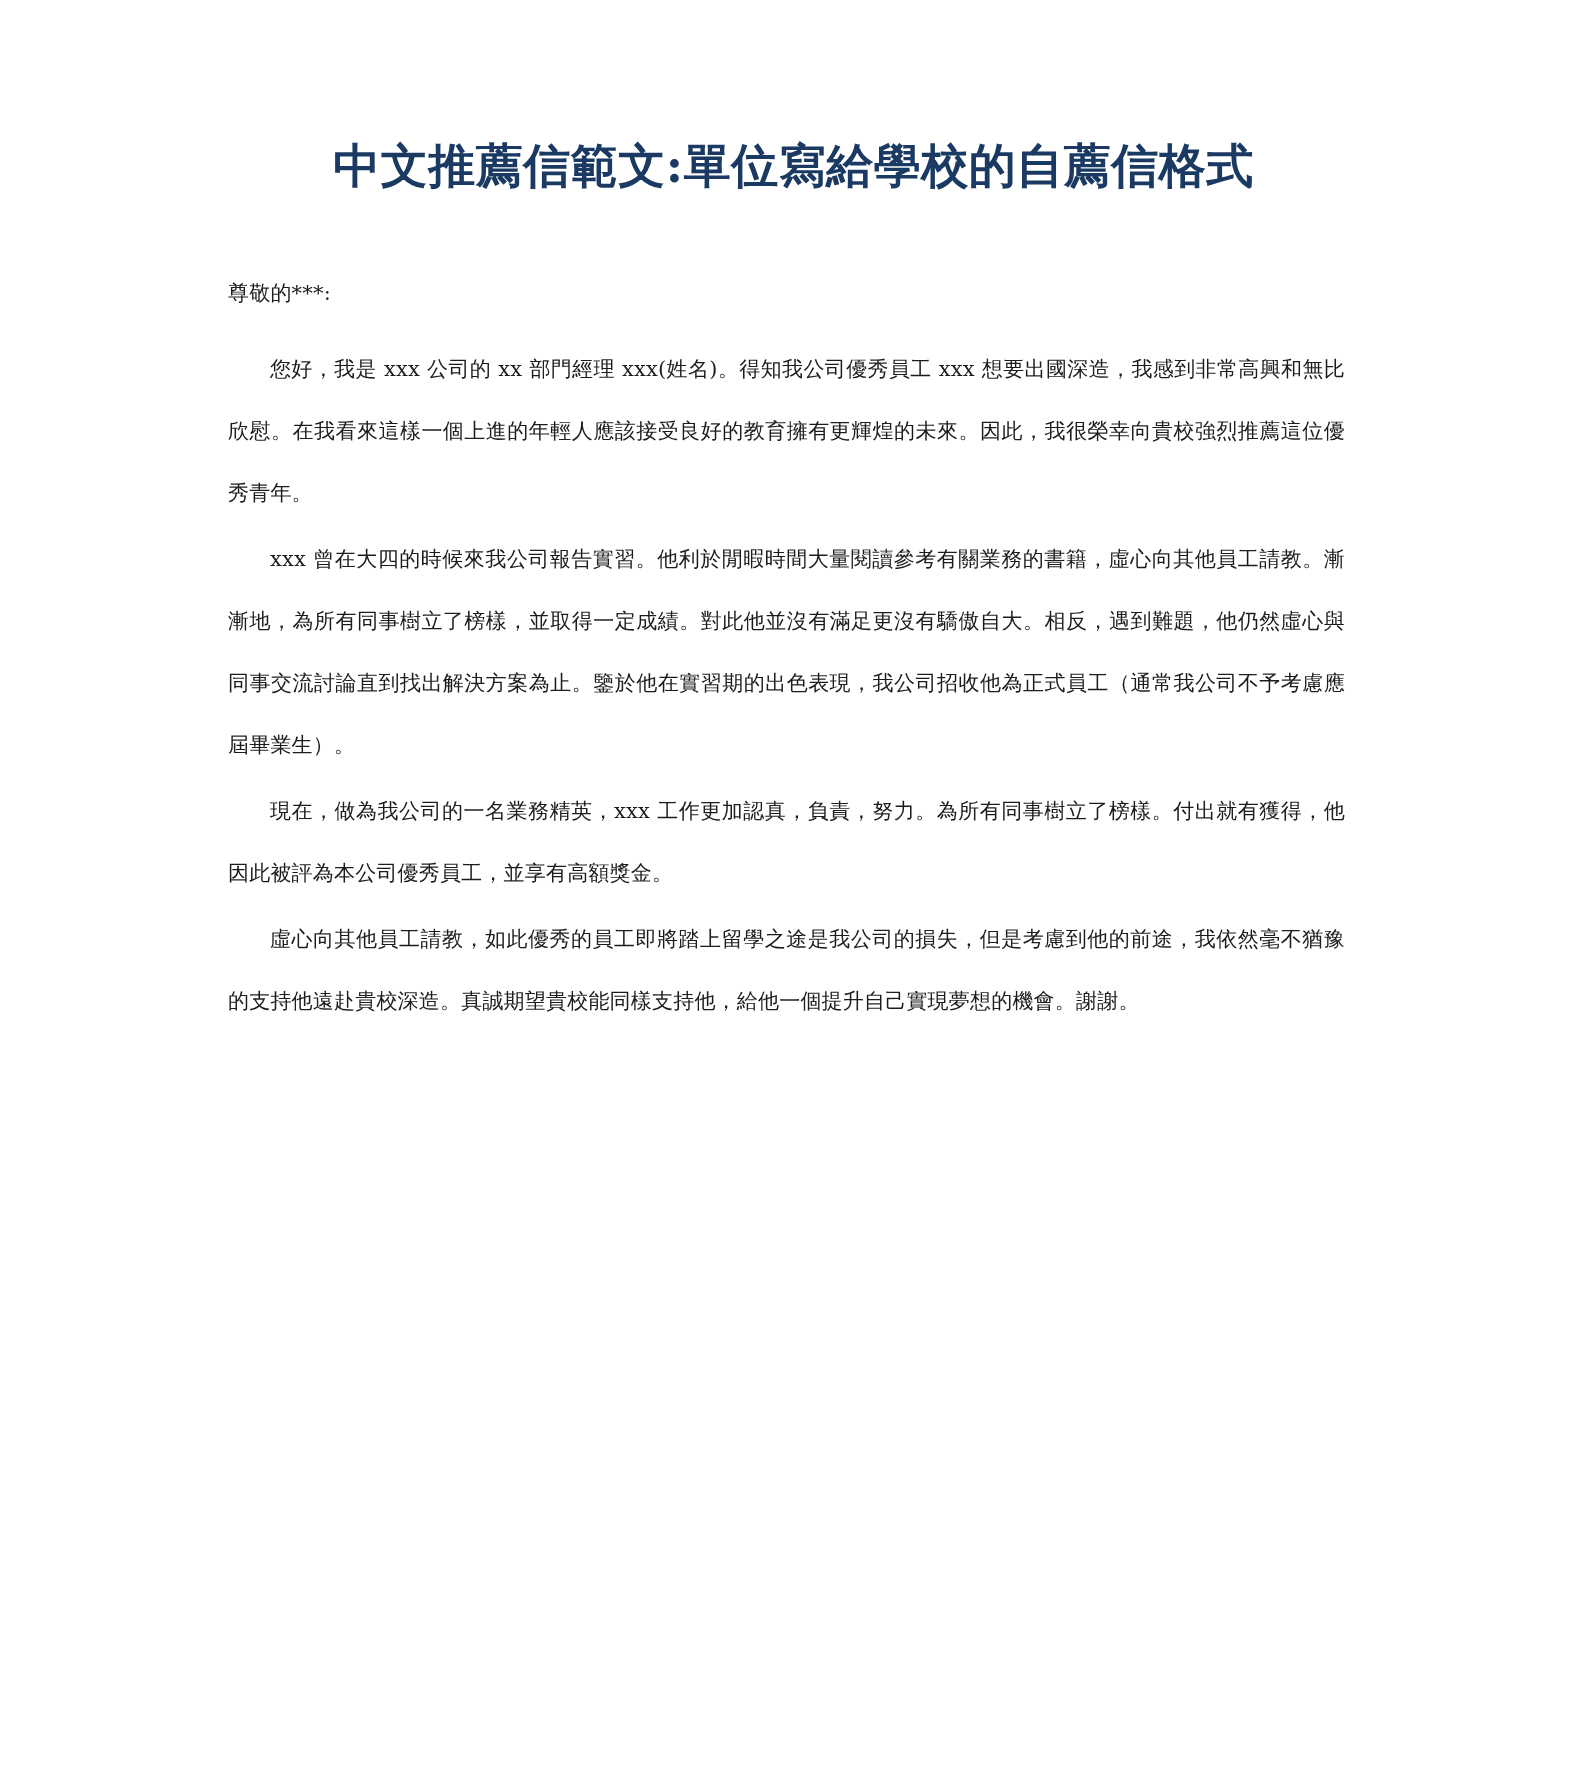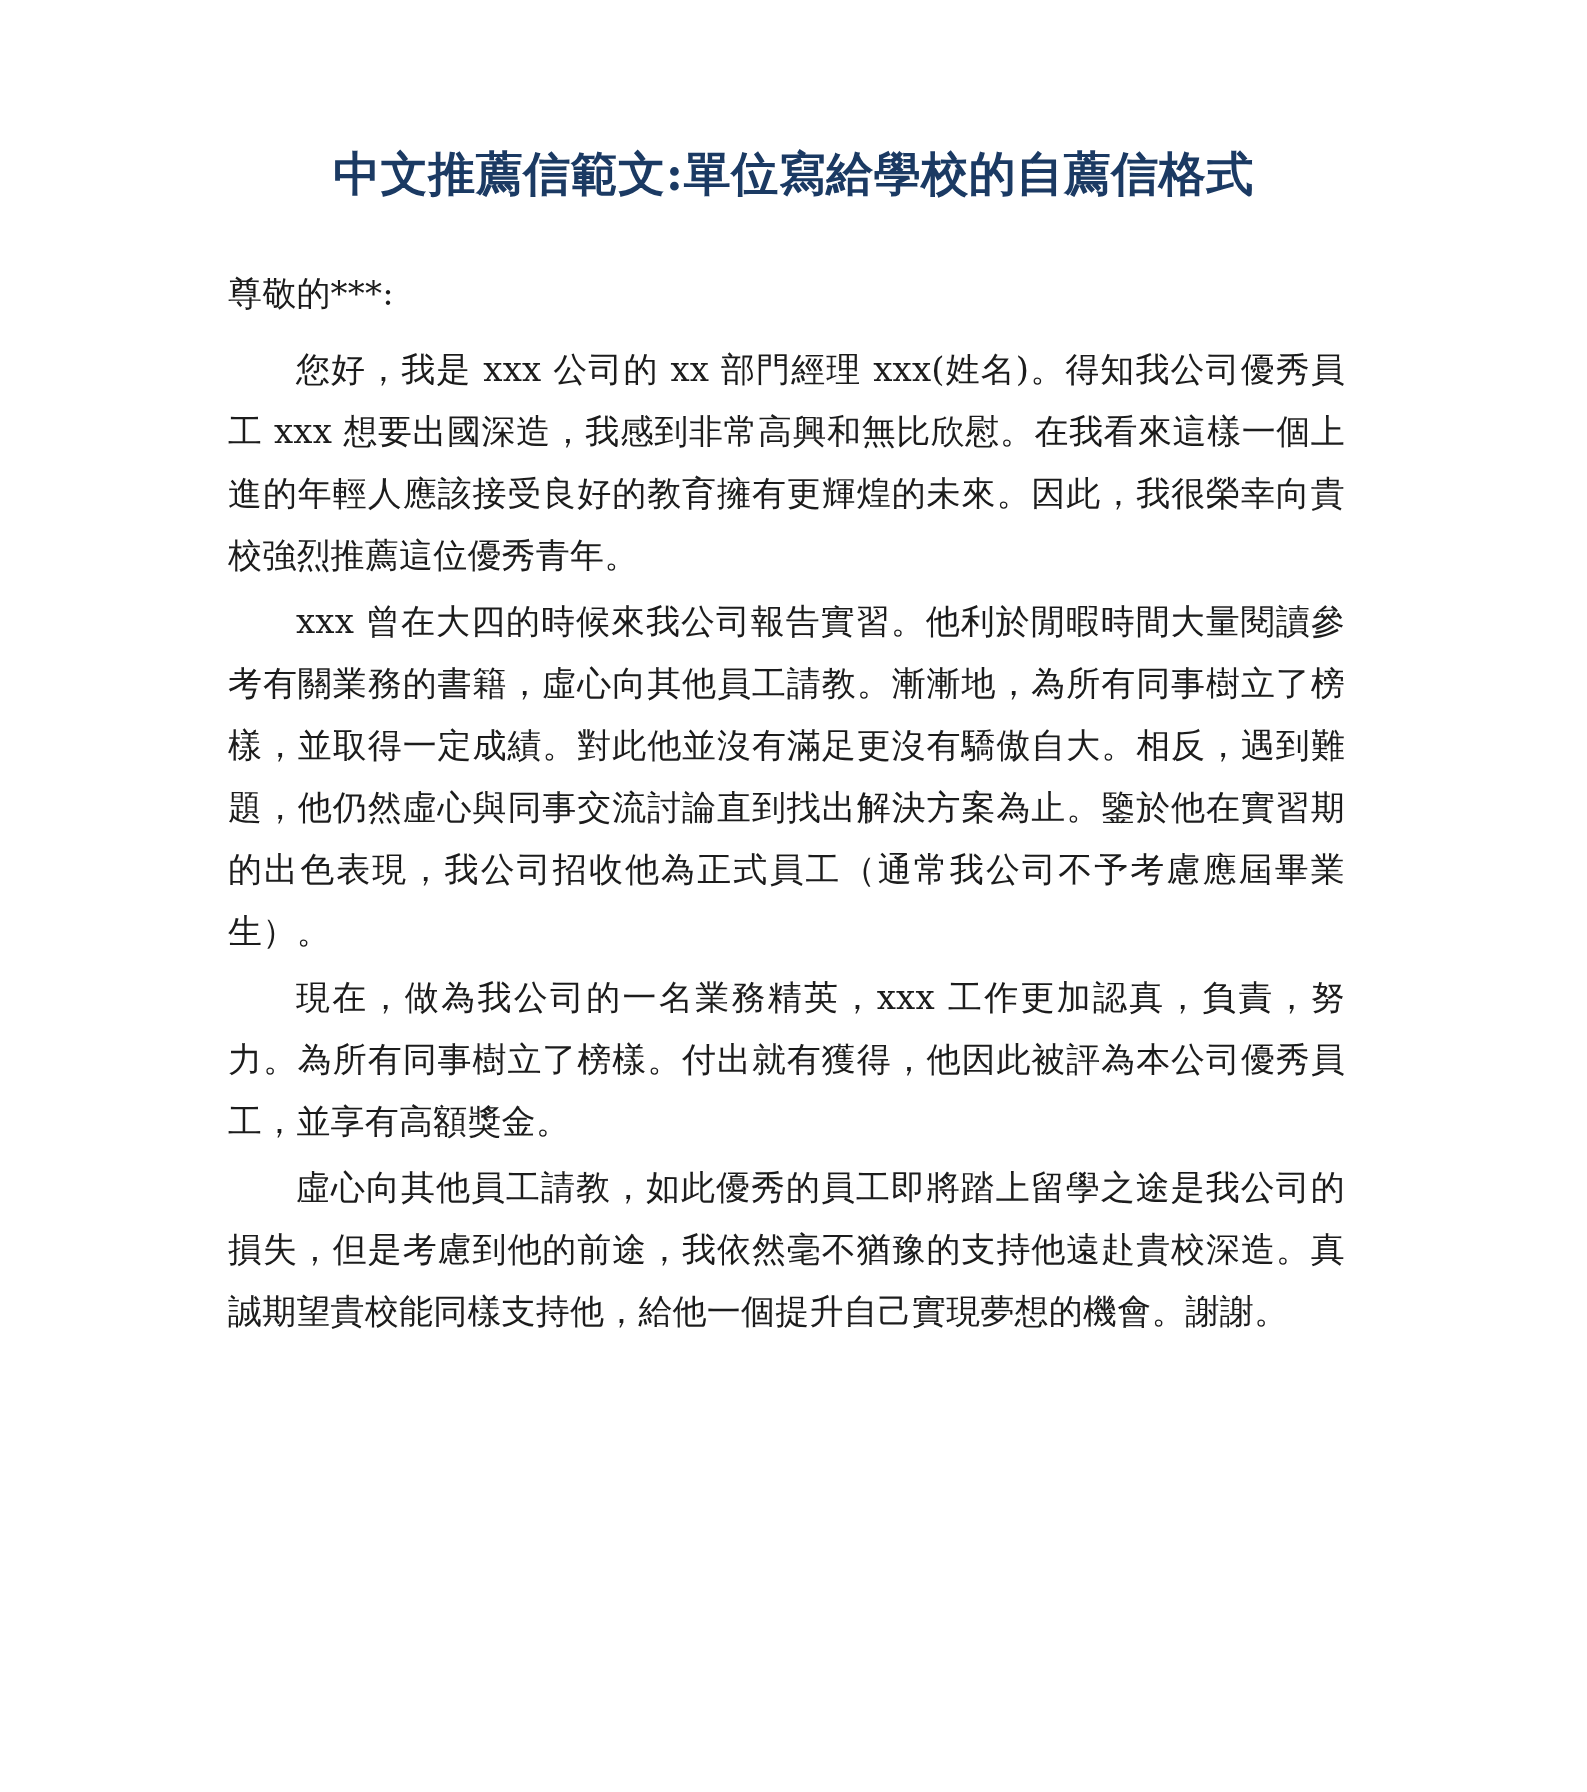--- a/index.html
+++ b/index.html
@@ -18,21 +18,21 @@
   .page {
     box-sizing: border-box;
     width: 1587px;
     min-height: 1792px;
     padding: 0;
     background: #ffffff;
     position: relative;
   }
 
   .doc-title {
-    margin: 8px;
+    margin: 0;
     padding: 0;
     position: absolute;
     left: 0;
     right: 0;
     top: 138px;
     text-align: center;
     font-family: "DejaVu Serif", "Liberation Serif", serif;
     font-weight: bold;
     font-size: 47px;
     line-height: 1.2;
@@ -44,21 +44,21 @@
   .body-block {
     position: absolute;
     left: 228px;
     top: 262px;
     width: 1117px;
   }
 
   p.para {
     margin: 0;
     padding: 0;
-    font-size: 34px;
+    font-size: 21px;
     line-height: 62px;
     text-align: justify;
     text-justify: inter-ideograph;
     color: #1c1c1c;
     letter-spacing: 0.2px;
   }
 
   p.salutation {
     margin: 0 0 14px 0;
     text-indent: 0;

